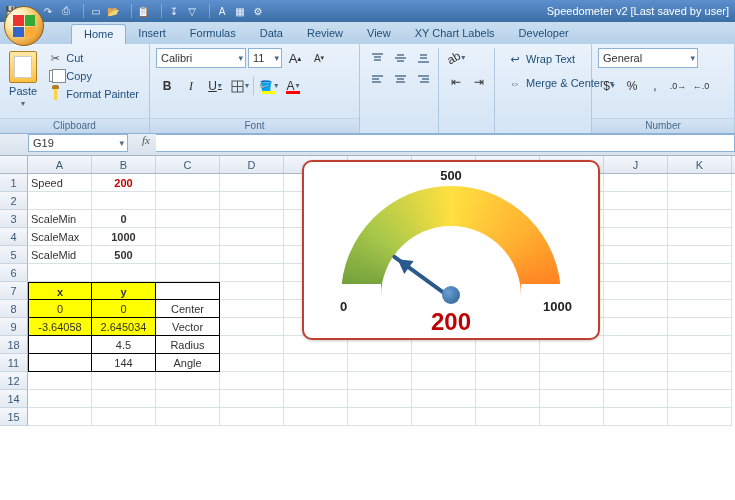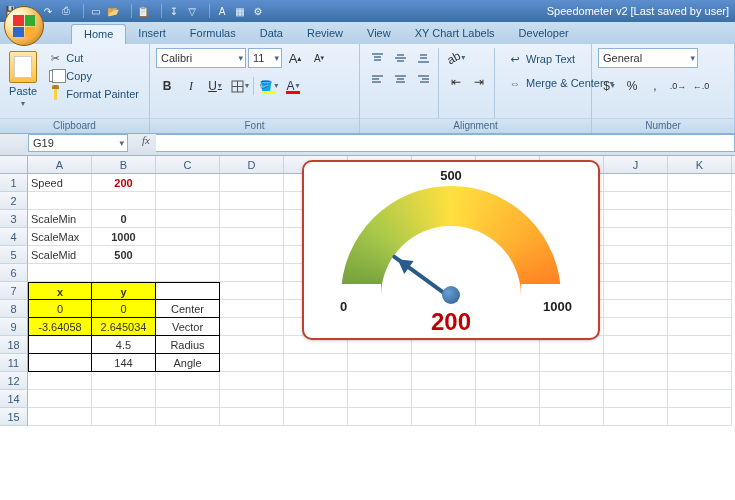--- a/index.html
+++ b/index.html
@@ -284,21 +284,20 @@
           <span class="mini-icon">↩</span>
           <span>Wrap Text</span>
         </div>
         <div class="merge-btn">
           <span class="mini-icon">⇔</span>
           <span>Merge &amp; Center</span>
           <span style="font-size:8px;color:#4a6a8a;margin-left:2px;">▾</span>
         </div>
       </div>
     </div>
-    <div class="group-label">Alignment</div>
   </div>
 
   <div class="group" style="flex:1;">
     <div class="group-body" style="flex-direction:column;">
       <div class="combo num-combo">General</div>
       <div class="num-row">
         <div class="btn dd">$</div>
         <div class="btn">%</div>
         <div class="btn">,</div>
         <div class="btn">

